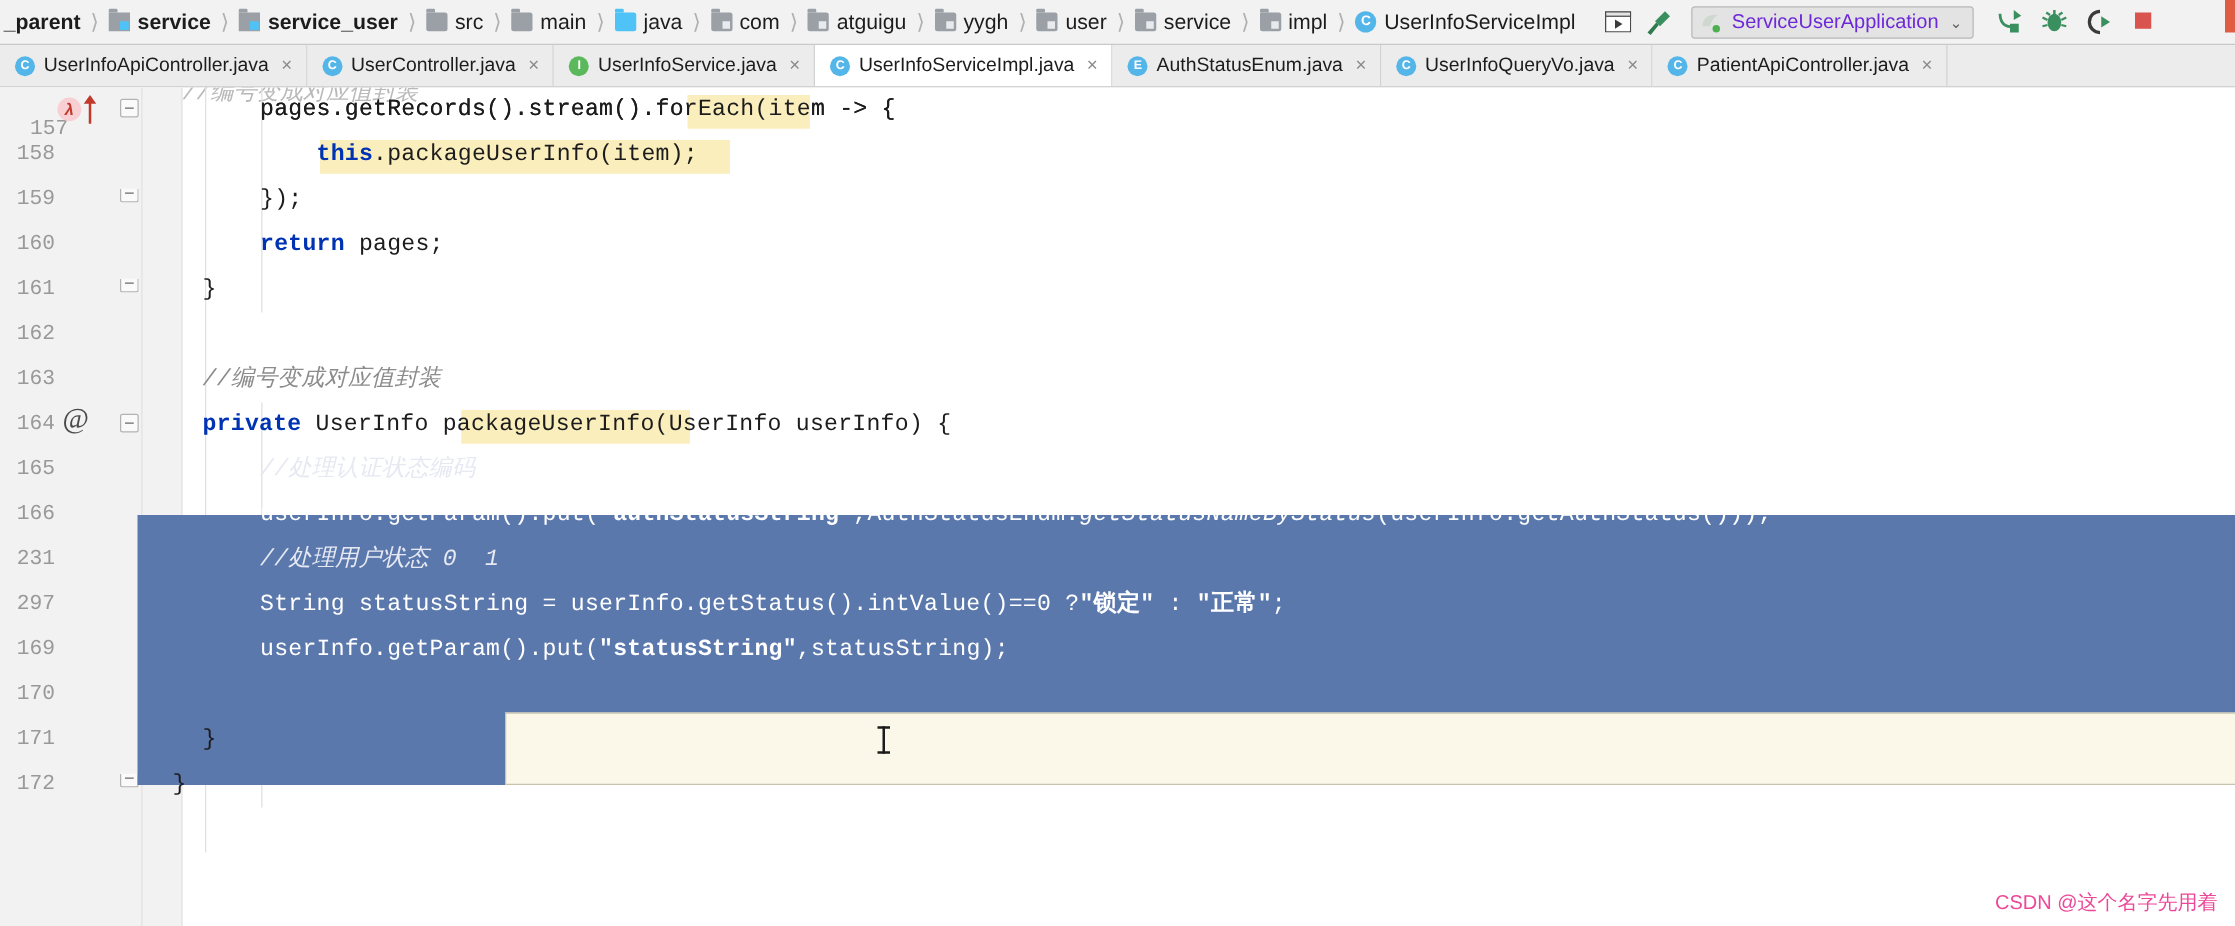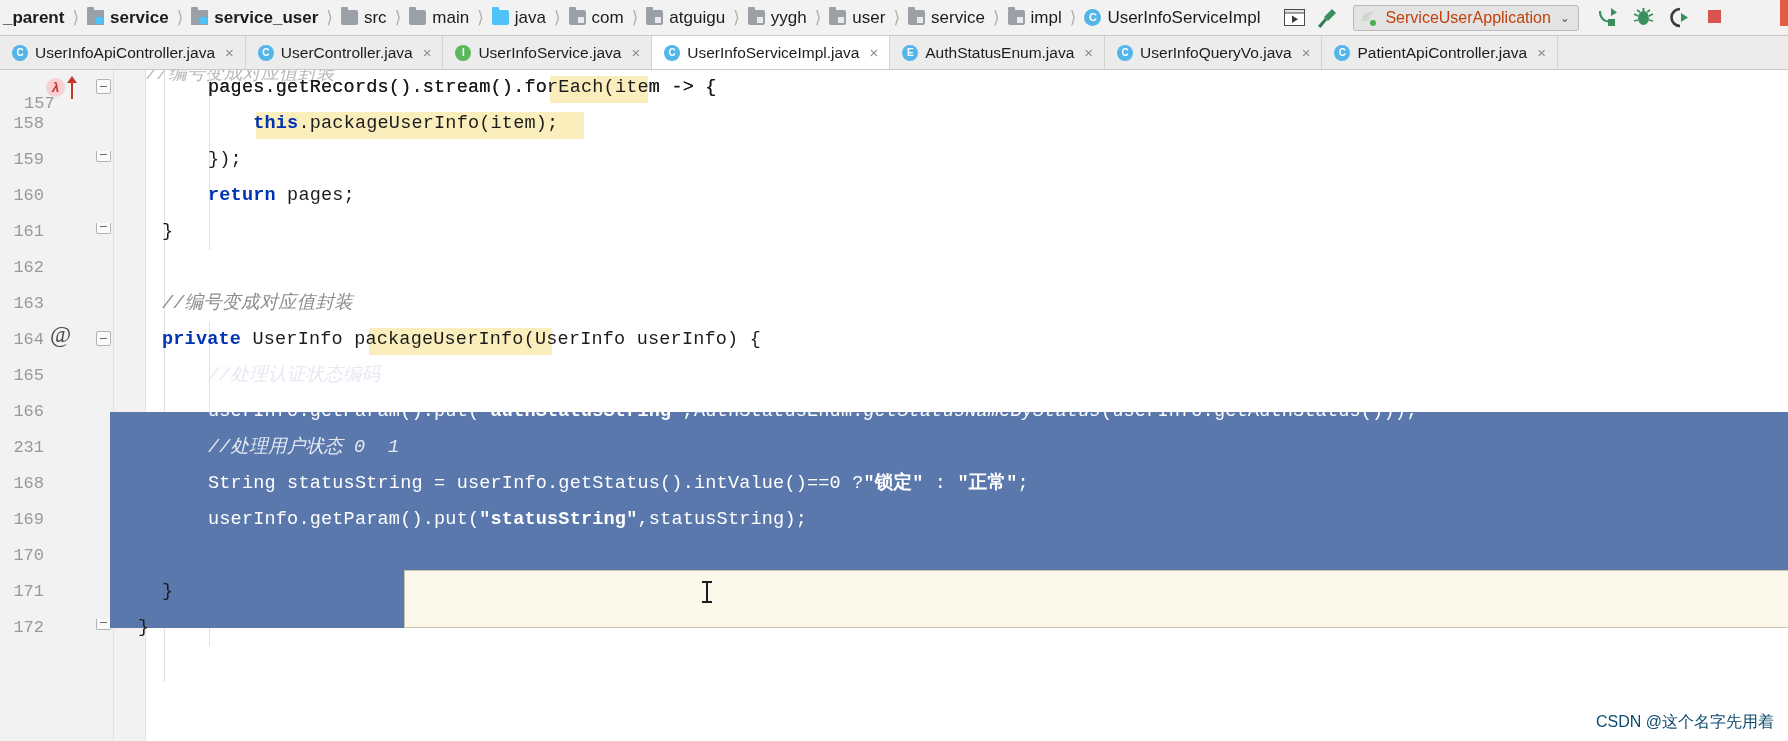--- a/index.html
+++ b/index.html
@@ -75,21 +75,21 @@
     display:flex; align-items:center;
     height:26px; margin-left:16px;
     background:#e3e3e3; border:1px solid #b8b8b8; border-radius:3px;
     padding: 0 8px 0 5px;
   }
   .run-config .spring-ic { width:20px; height:18px; position:relative; margin-right:6px; }
   .run-config .spring-ic::after {
     content:''; position:absolute; right:3px; bottom:1px;
     width:6px; height:6px; border-radius:50%; background:#4caf50;
   }
-  .run-config-name { font-size:16px; color:#c2410c; white-space:nowrap; }
+  .run-config-name { font-size:16px; color:#6d28d9; white-space:nowrap; }
   .run-config .chev { margin-left:9px; color:#5a5a5a; font-size:12px; }
 
   .run-icons { display:flex; align-items:center; gap:14px; margin-left:18px; }
 
   
   .tabbar {
     position:relative; height:34px; background:#ececec;
     border-bottom:1px solid #c9c9c9;
     display:flex; align-items:stretch; overflow:hidden;
   }
@@ -206,21 +206,21 @@
   }
   .caret-ibeam::before { top:0; }
   .caret-ibeam::after { bottom:0; }
 
   
   .indent-guide { position:absolute; width:1px; background:#e0e0e0; }
 
   
   .watermark {
     position:absolute; right:14px; bottom:8px;
-    font-size:16px; color:#0c4a6e;
+    font-size:16px; color:#ec4899;
     font-family:"Liberation Sans", sans-serif;
     white-space:nowrap;
   }
 
   
   .clipped {
     position:absolute; left:146px; top:-10px;
     font-family:"Liberation Mono", monospace;
     font-size:18.5px; color:#b9b9b9; font-style:italic; white-space:pre;
   }
@@ -450,21 +450,21 @@
       <div class="line-number" style="top:36px;">158</div>
       <div class="line-number" style="top:72px;">159</div>
       <div class="line-number" style="top:108px;">160</div>
       <div class="line-number" style="top:144px;">161</div>
       <div class="line-number" style="top:180px;">162</div>
       <div class="line-number" style="top:216px;">163</div>
       <div class="line-number" style="top:252px;">164</div>
       <div class="line-number" style="top:288px;">165</div>
       <div class="line-number" style="top:324px;">166</div>
       <div class="line-number" style="top:360px;">231</div>
-      <div class="line-number" style="top:396px;">168</div>
+      <div class="line-number" style="top:396px;">297</div>
       <div class="line-number" style="top:432px;">169</div>
       <div class="line-number" style="top:468px;">170</div>
       <div class="line-number" style="top:504px;">171</div>
       <div class="line-number" style="top:540px;">172</div>
     </div>
 
     <div class="lambda-ic" style="top:8px;">
         <span>λ</span>
       </div>
     <div class="up-arrow" style="top:6px;">

